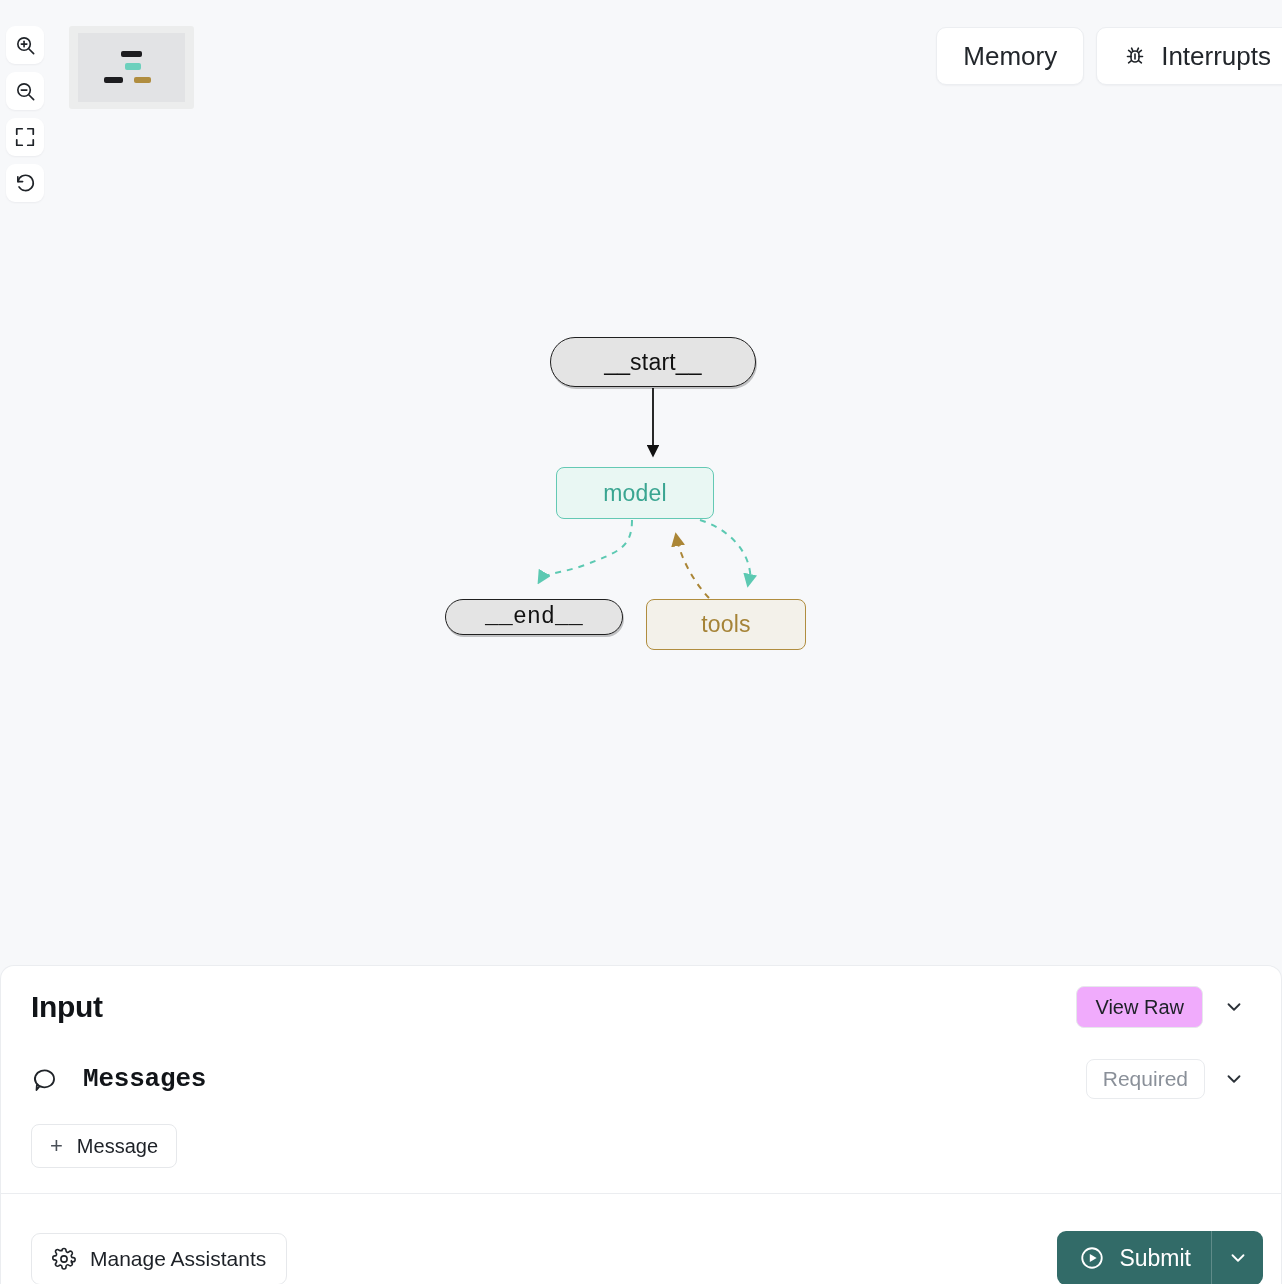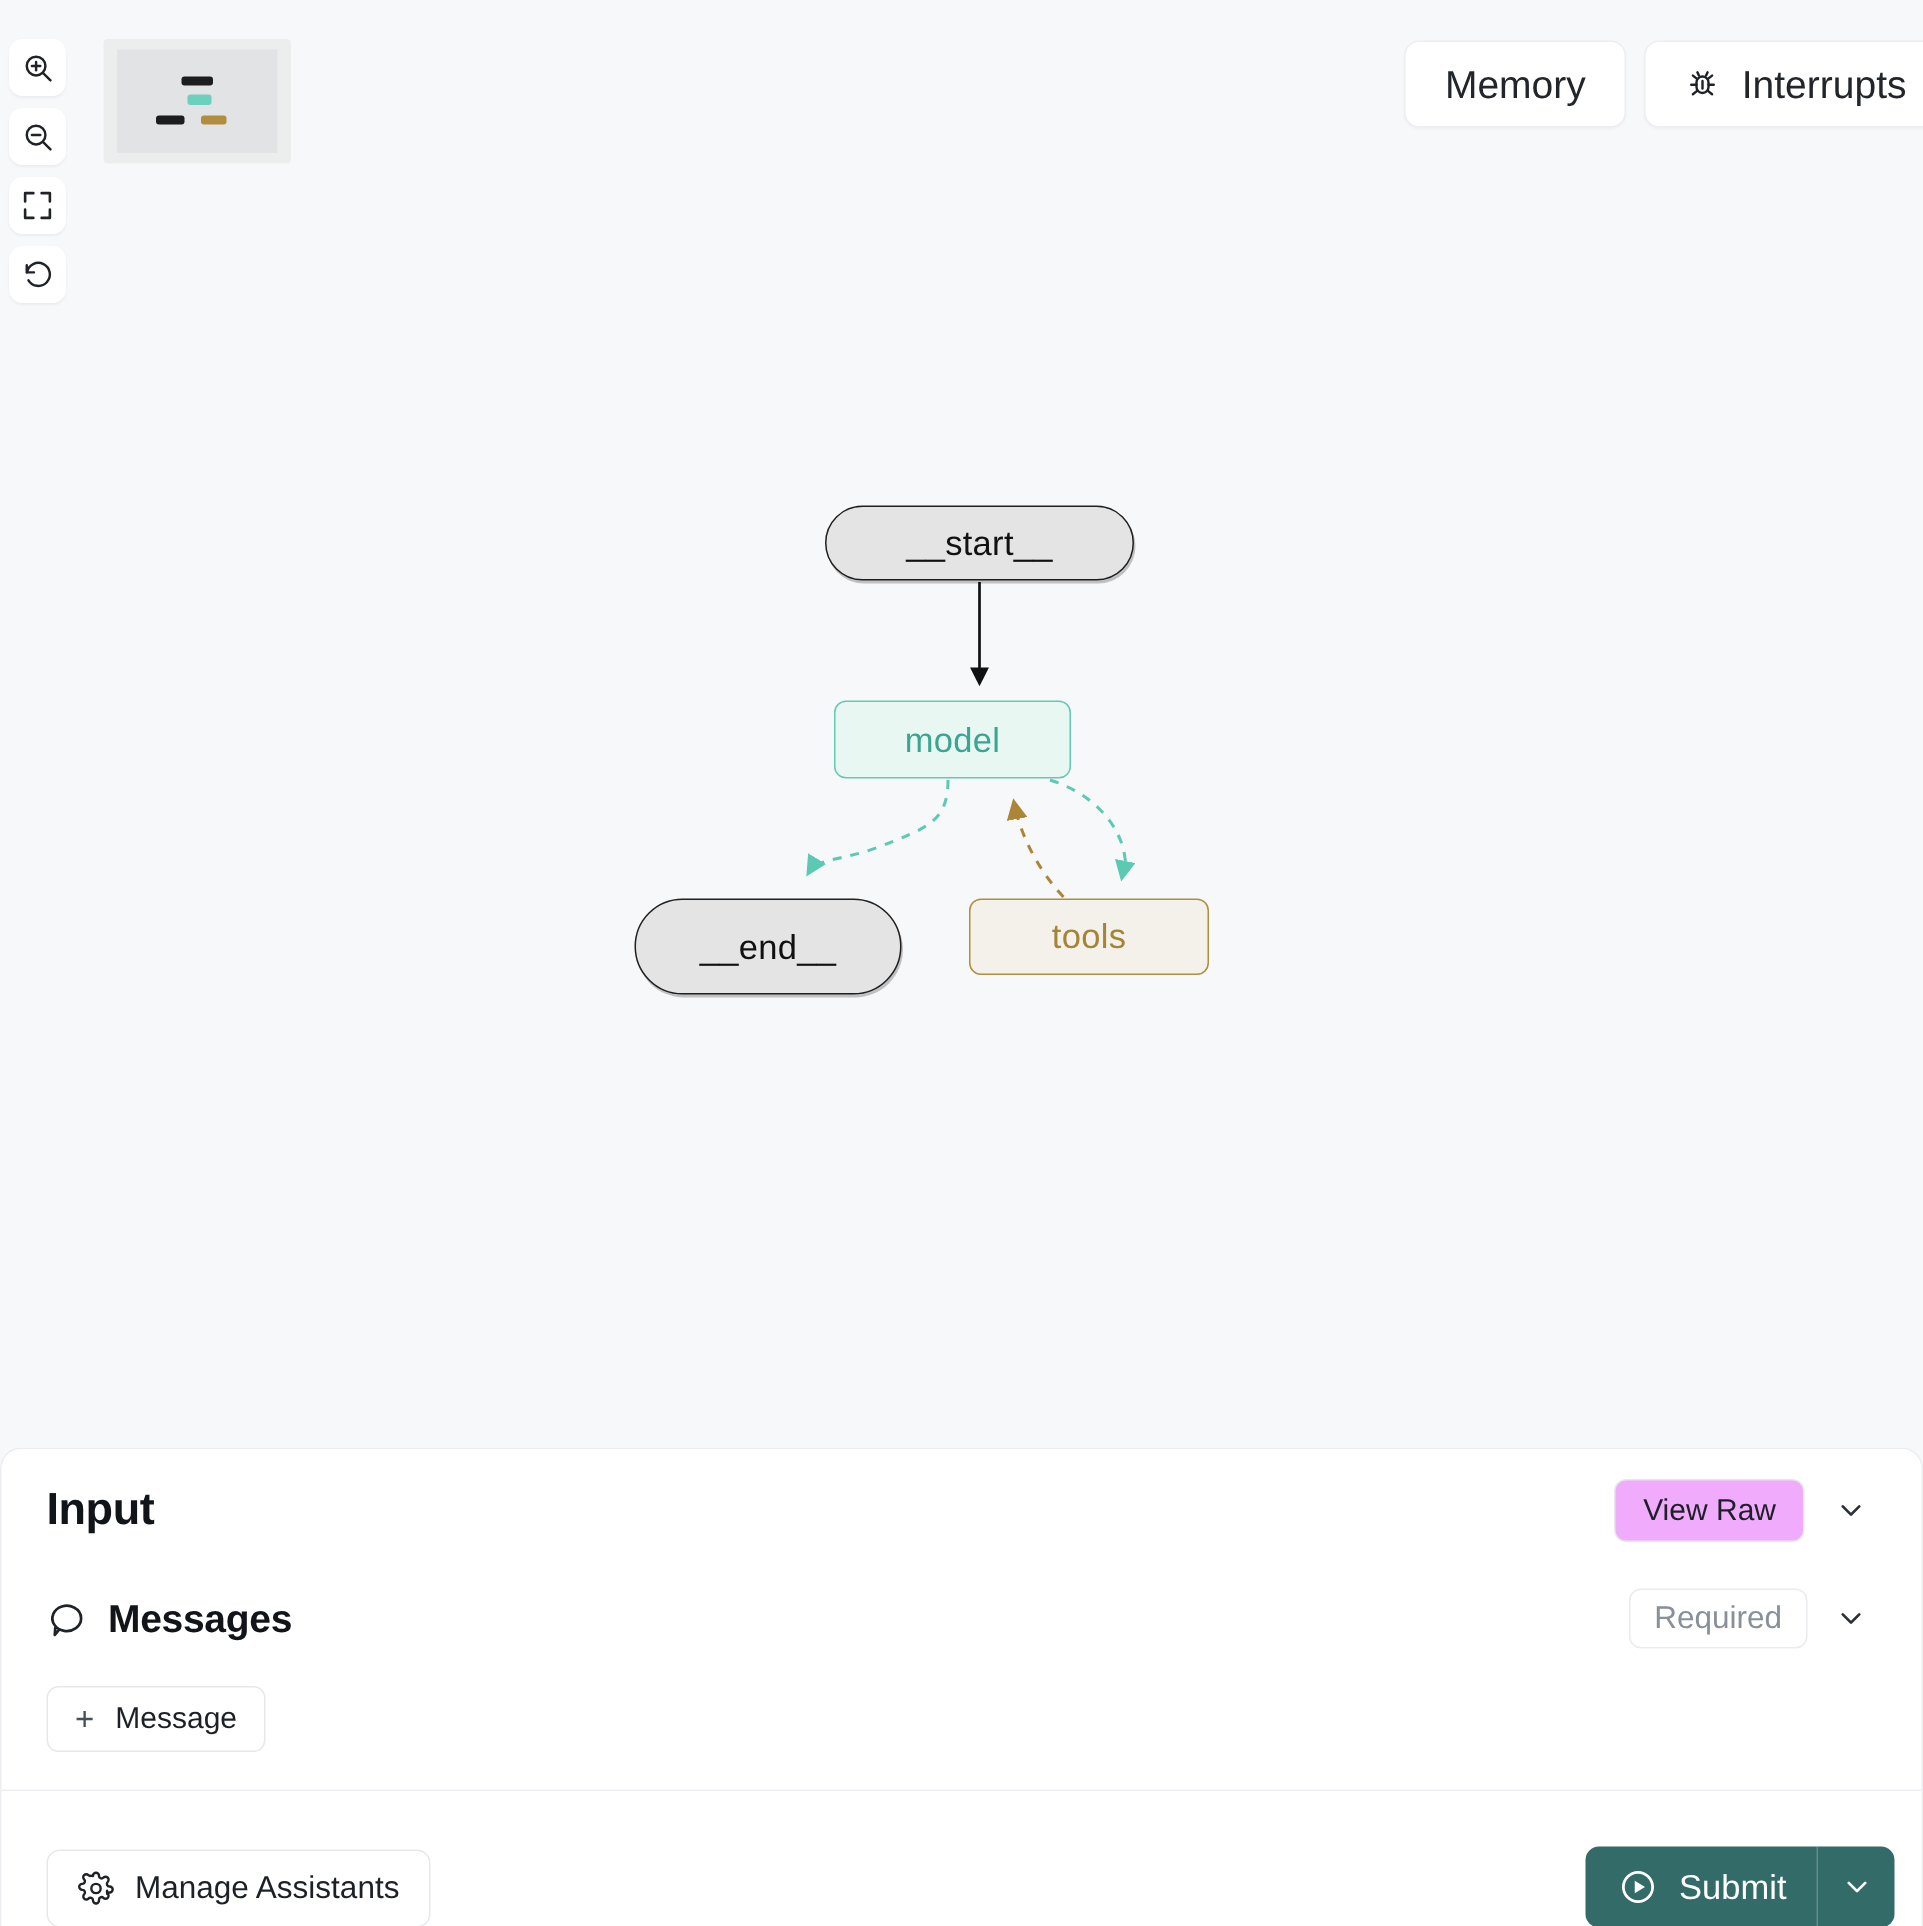--- a/index.html
+++ b/index.html
@@ -137,21 +137,21 @@
   }
   .node-tools {
     background: #f3f1ea;
     border: 1.8px solid #b08d3f;
     border-radius: 8px;
     color: #a58337;
   }
 
   #node-start { left: 550px; top: 337px; width: 206px; height: 50px; }
   #node-model { left: 556px; top: 467px; width: 158px; height: 52px; }
-  #node-end   { left: 423px; top: 599px; width: 178px; height: 64px; }
+  #node-end   { left: 445px; top: 599px; width: 178px; height: 36px; font-family: Liberation Mono, monospace; }
   #node-tools { left: 646px; top: 599px; width: 160px; height: 51px; }
 
   
   .input-panel {
     position: absolute;
     left: 0;
     top: 965px;
     width: 1282px;
     height: 319px;
     background: #ffffff;
@@ -190,21 +190,21 @@
   }
 
   .chev-btn {
     width: 34px; height: 34px;
     border: none; background: transparent;
     display: flex; align-items: center; justify-content: center;
     cursor: pointer; border-radius: 6px;
   }
 
   .messages-row { height: 62px; }
-  .messages-left { display: flex; align-items: center; gap: 14px; }
+  .messages-left { display: flex; align-items: center; gap: 25px; font-family: Liberation Mono, monospace; }
   .messages-label {
     font-size: 26px;
     font-weight: 700;
     color: #111418;
     letter-spacing: -0.2px;
   }
   .messages-right { display: flex; align-items: center; gap: 12px; }
   .required-badge {
     height: 40px;
     padding: 0 16px;

